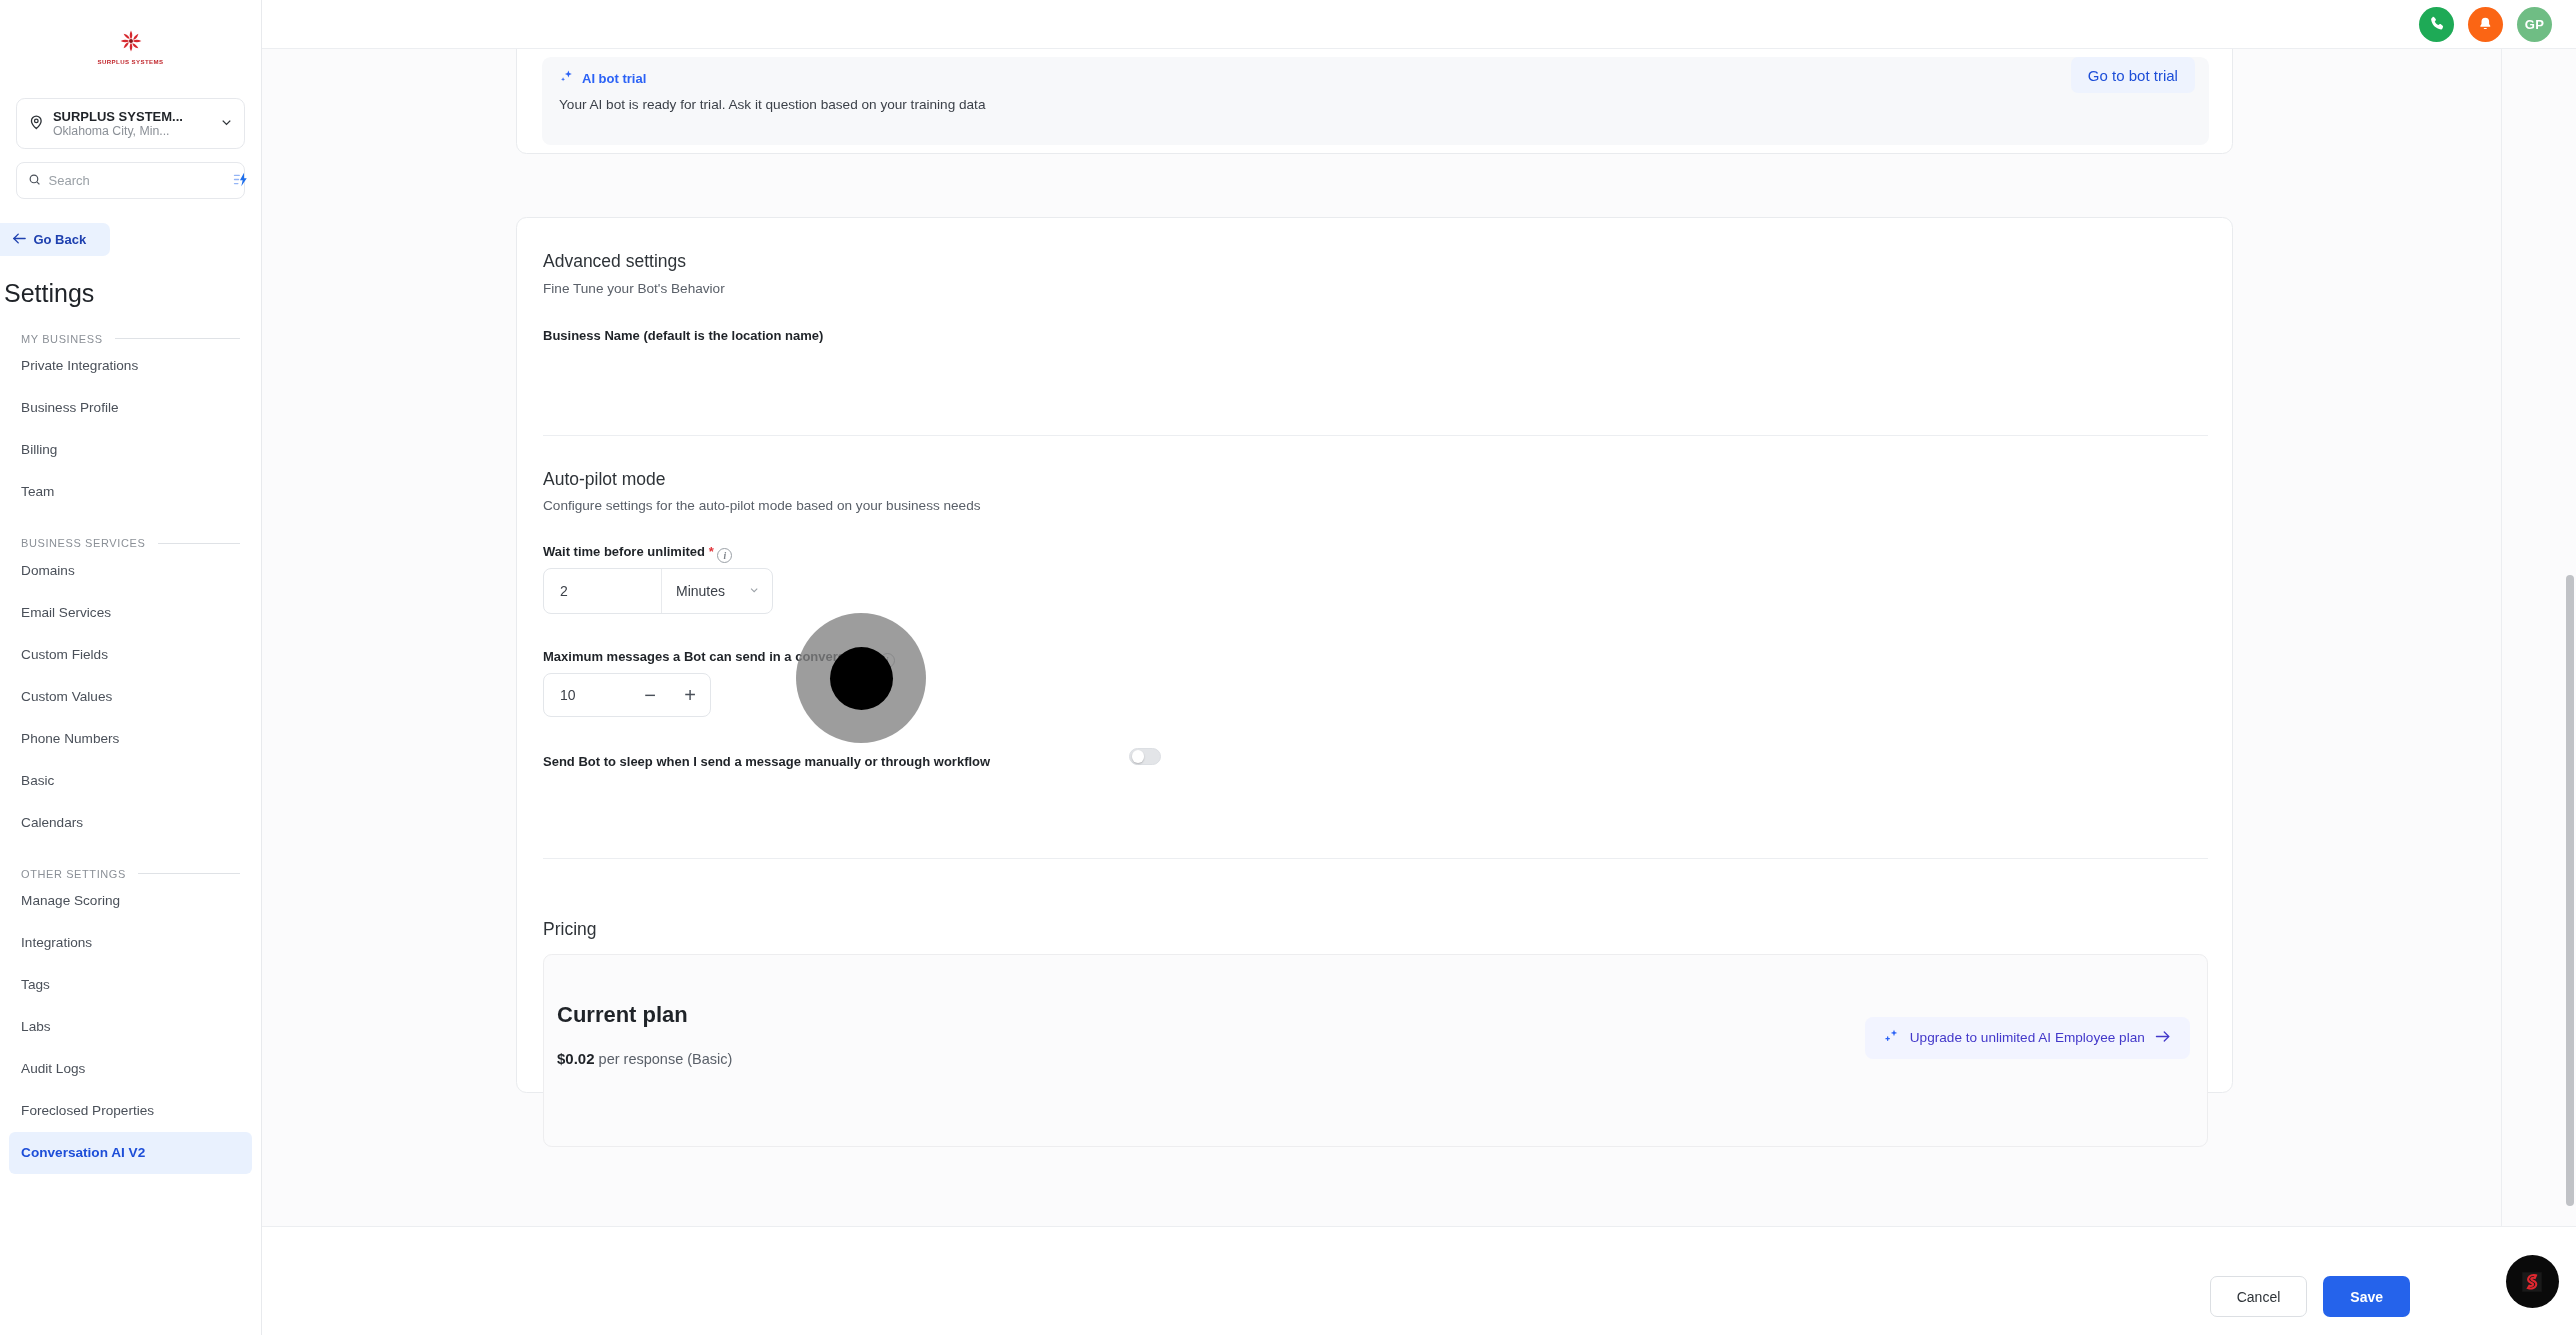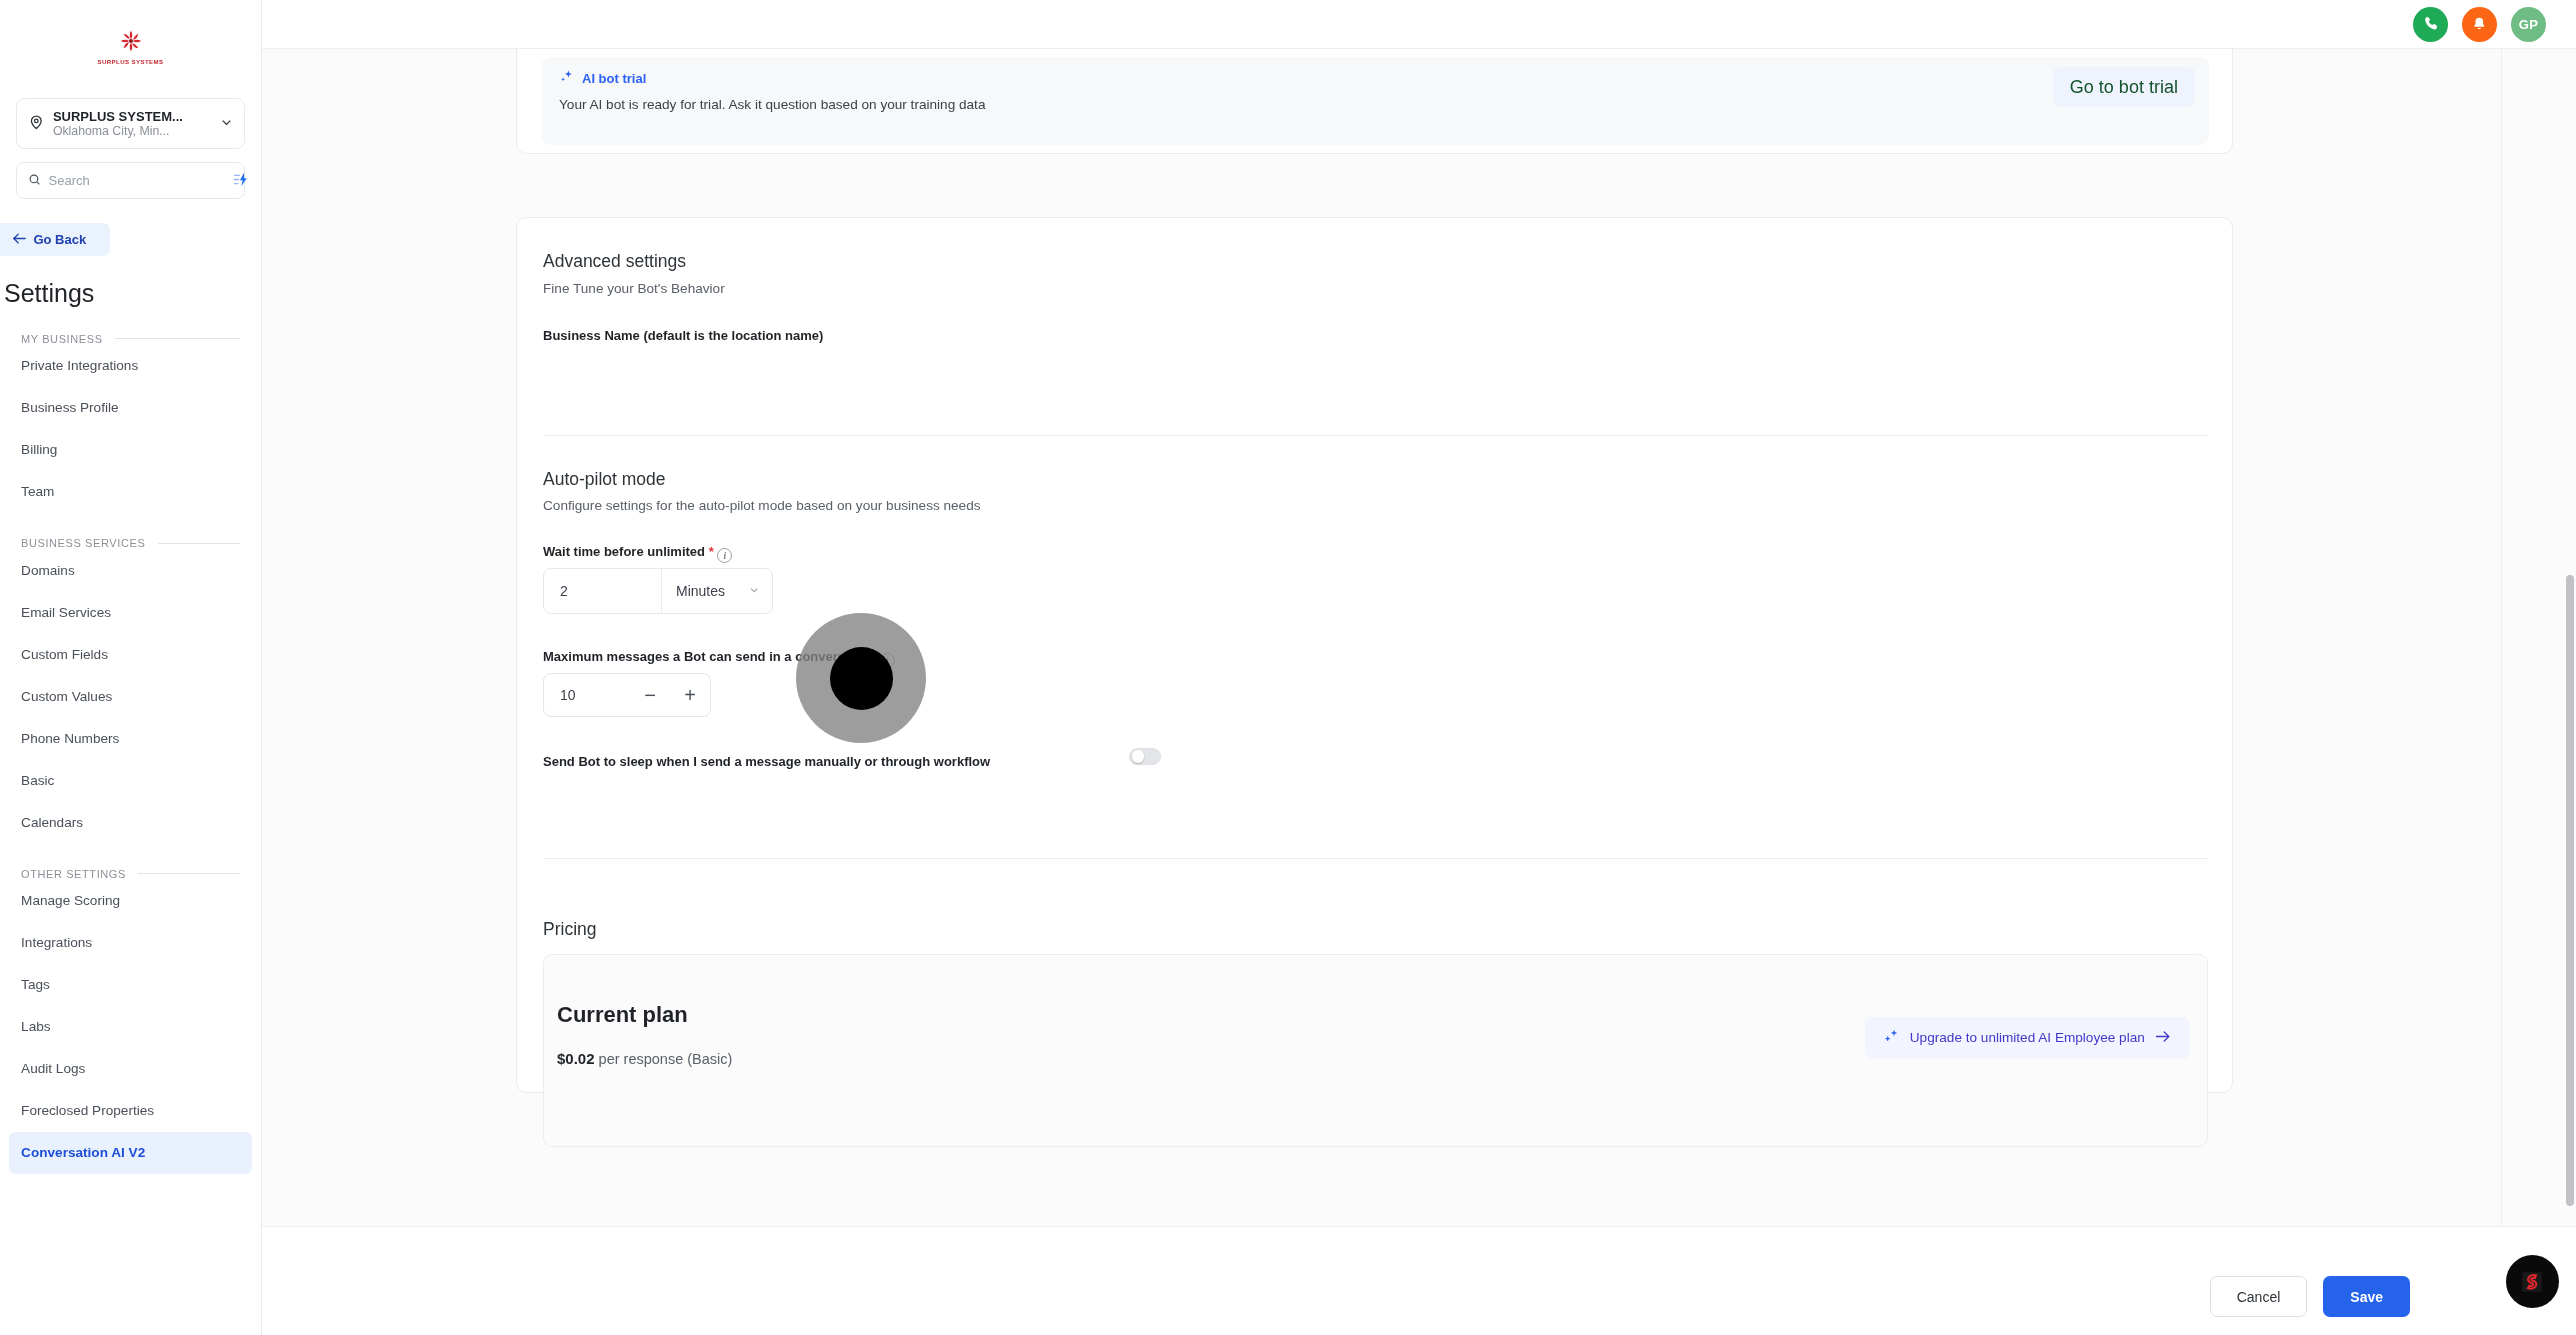--- a/index.html
+++ b/index.html
@@ -102,21 +102,21 @@
     background: #e9f1fe; color: #1d4ed8; font-weight: 700;
   }
 
   
   #topbar {
     position: absolute; left: 262px; top: 0;
     width: 2314px; height: 49px;
     background: #ffffff;
     border-bottom: 0.9px solid #eceef1;
     display: flex; align-items: center; justify-content: flex-end;
-    gap: 14px; padding-right: 30px;
+    gap: 14px; padding-right: 24px;
   }
   .circ {
     width: 35px; height: 35px; border-radius: 50%;
     display: flex; align-items: center; justify-content: center;
     color: #fff;
   }
   .circ.phone { background: #1eaa56; }
   .circ.bell  { background: #fb6514; }
   .circ.avatar{ background: #6fbd84; font-size: 13px; font-weight: 700; letter-spacing: 0.4px; }
 
@@ -157,24 +157,24 @@
   .banner-title {
     position: absolute; left: 17.5px; top: 12.3px;
     display: flex; align-items: center; gap: 8px;
     color: #2b62f6; font-size: 13px; font-weight: 700;
   }
   .banner-sub {
     position: absolute; left: 17.5px; top: 40px;
     font-size: 13.6px; color: #3c4149;
   }
   .banner-btn {
-    position: absolute; right: 14px; top: 10px;
+    position: absolute; right: 14px; top: 0;
     padding: 9.6px 16.6px; border-radius: 7px;
-    background: #eef3fe; color: #14532d;
-    font-size: 18px; font-weight: 400;
+    background: #eef3fe; color: #1d4ed8;
+    font-size: 15px; font-weight: 400;
   }
 
   #card-main {
     left: 254px; top: 168px; width: 1717px; height: 491px;
   }
 
   .sec-title {
     position: absolute; font-size: 17.5px; color: #2e3338; font-weight: 400;
   }
   .sec-sub {

